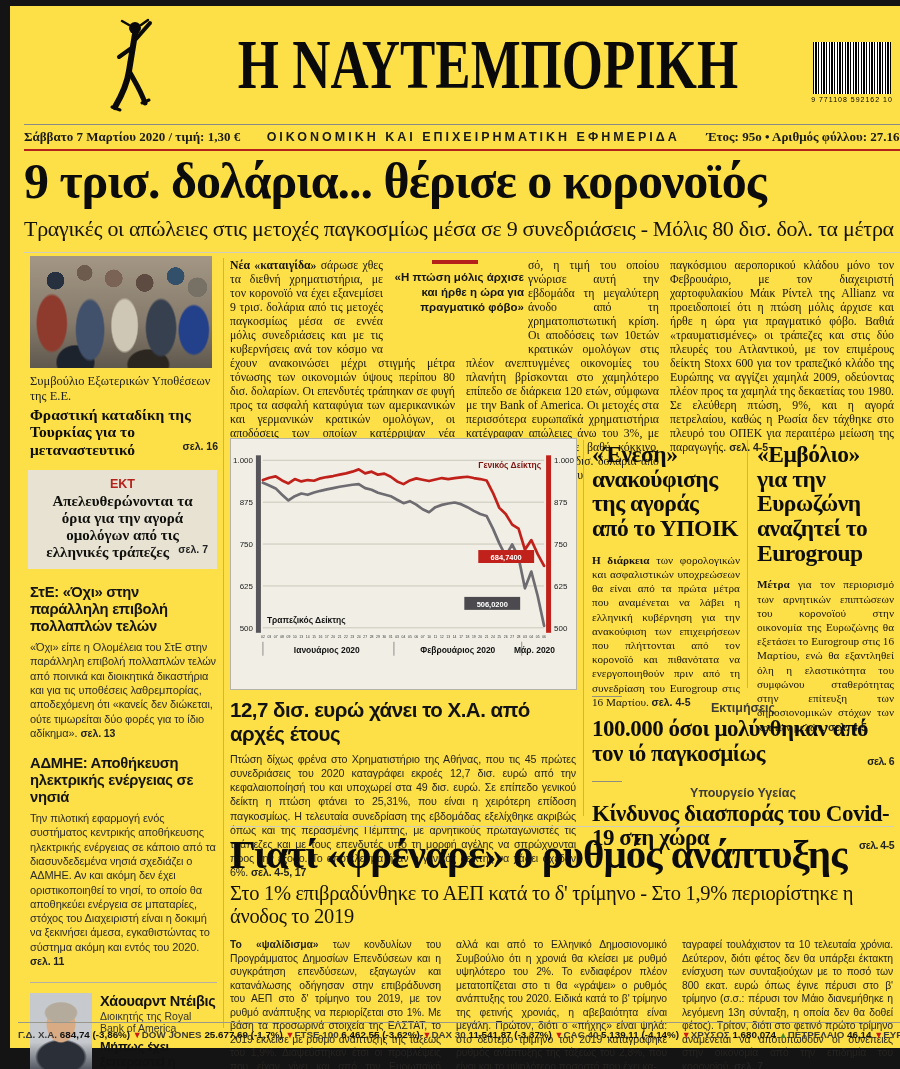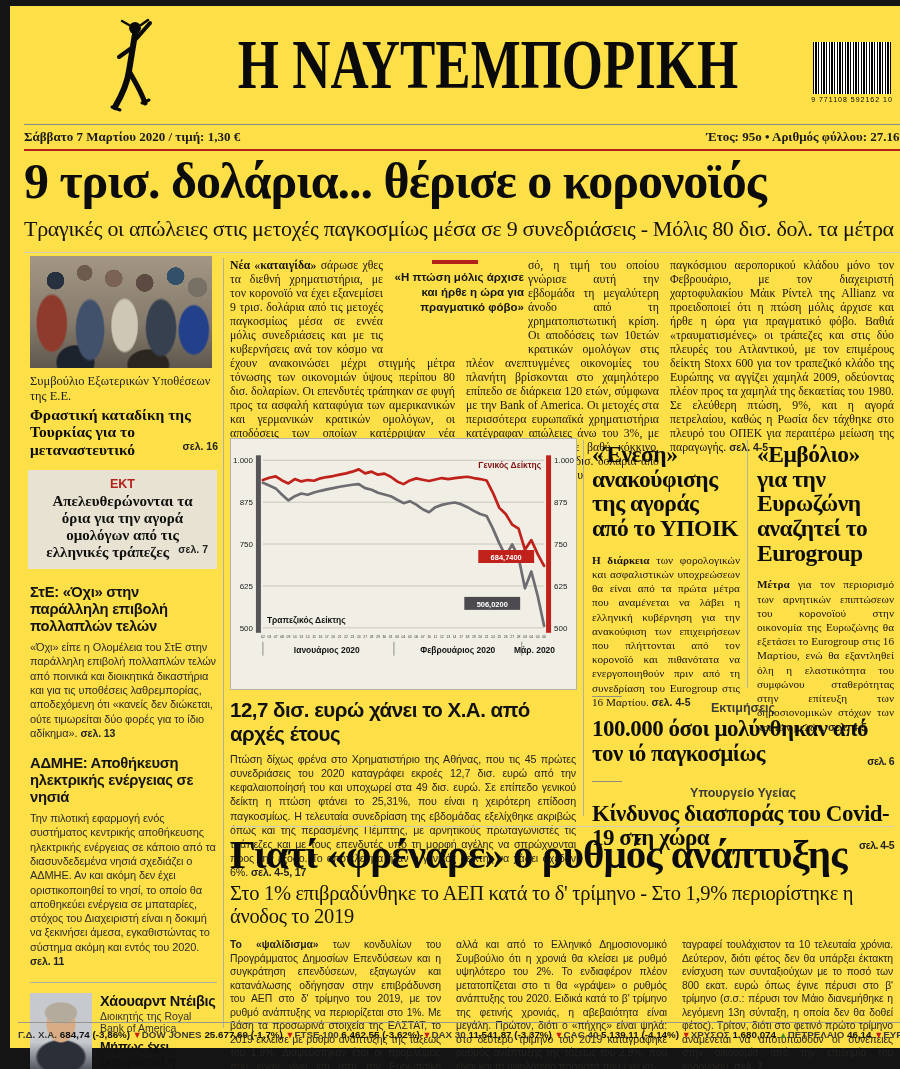--- a/index.html
+++ b/index.html
@@ -144,20 +144,21 @@
     </svg>
     <div class="mast-title">Η ΝΑΥΤΕΜΠΟΡΙΚΗ</div>
     <div class="barcode-wrap">
       <div class="barcode"></div>
       <div class="barcode-num">9 771108 592162  10</div>
     </div>
   </div>
 
   <div class="infoline">
     <span>Σάββατο 7 Μαρτίου 2020 / τιμή: 1,30 €</span>
+    <span class="tagline">ΟΙΚΟΝΟΜΙΚΗ ΚΑΙ ΕΠΙΧΕΙΡΗΜΑΤΙΚΗ ΕΦΗΜΕΡΙΔΑ</span>
     <span>Έτος: 95ο • Αριθμός φύλλου: 27.169</span>
   </div>
 
   <div class="lead">
     <h1>9 τρισ. δολάρια... θέρισε ο κορονοϊός</h1>
     <div class="subhead">Τραγικές οι απώλειες στις μετοχές παγκοσμίως μέσα σε 9 συνεδριάσεις - Μόλις 80 δισ. δολ. τα μέτρα</div>
   </div>
 
   <div class="sidebar">
     <div class="photo"></div>

